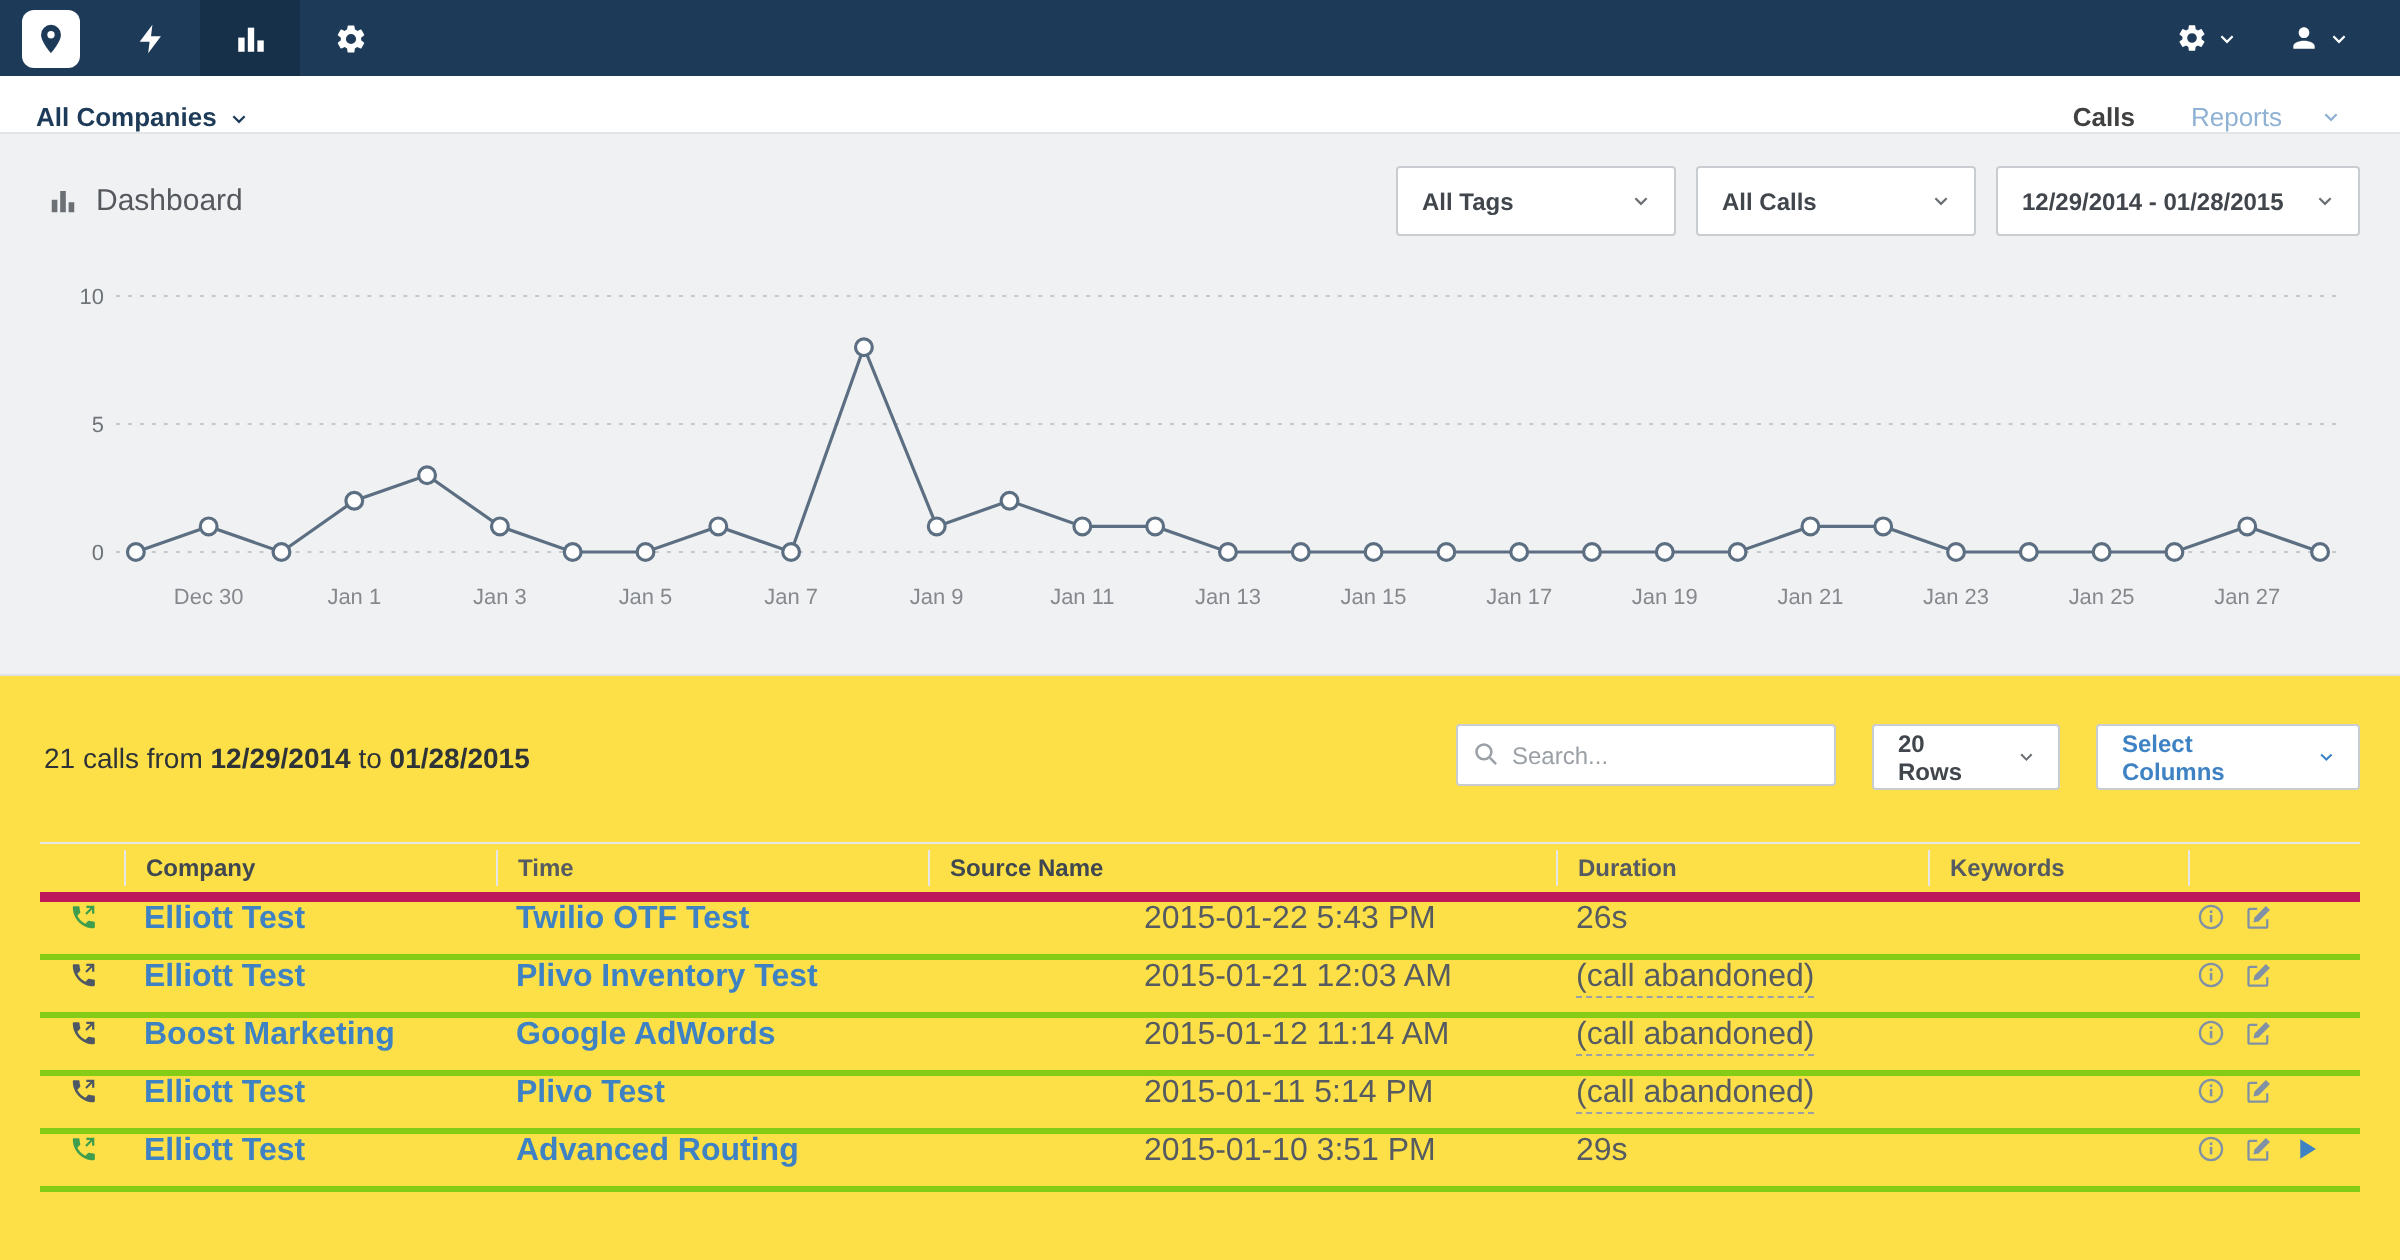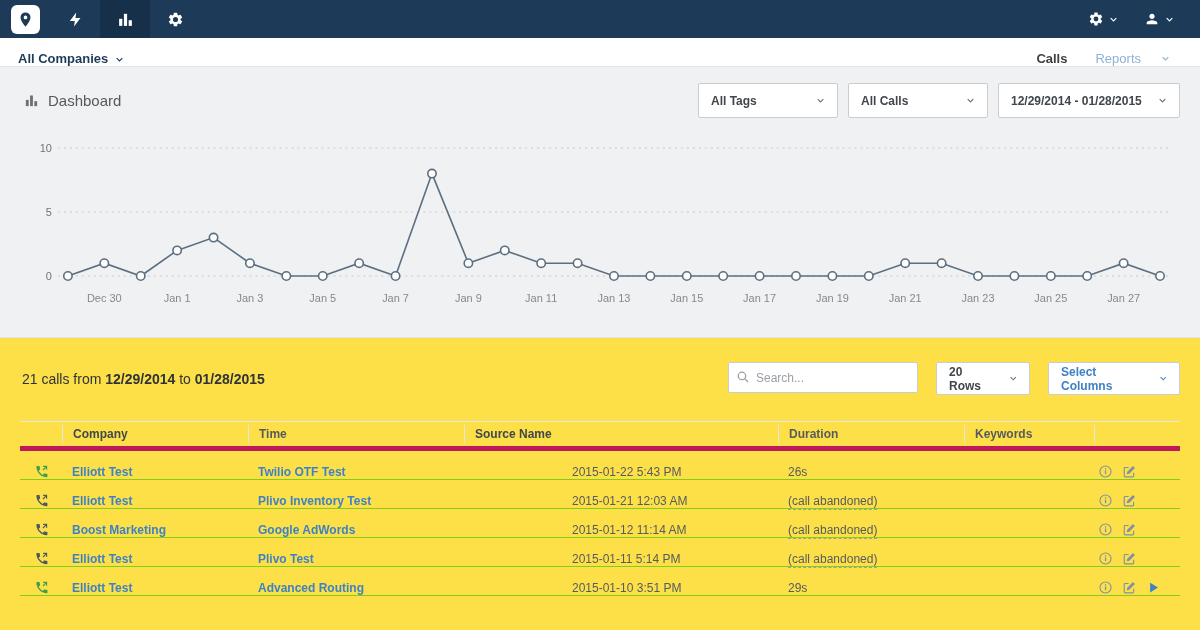--- a/index.html
+++ b/index.html
@@ -61,21 +61,21 @@
   .search-icon{position:absolute;left:8px;top:8px;width:14px;height:14px;color:#9aa0a6}
   .dd-rows{width:94px;height:33px}
   .dd-cols{width:132px;height:33px;color:#3e82c4}
   .dd-cols .chev{color:#3e82c4}
 
   
   .table{margin-top:26px}
   .thead{display:flex;align-items:center;height:30px;border-top:1px solid #e4e6e8;border-bottom:5px solid #be185d;font-size:12px;font-weight:bold;color:#3f4750}
   .th{height:18px;display:flex;align-items:center}
   .thead .th + .th{border-left:1px solid #e4e6e8}
-  .trow{display:flex;align-items:flex-end;height:29px;border-bottom:1px solid #84cc16;font-size:12px}
+  .trow{display:flex;align-items:flex-start;height:29px;border-bottom:3px solid #84cc16;font-size:16px}
   .c-icon{width:42px;justify-content:center;display:flex}
   .c-company{width:186px;padding-left:10px}
   .c-source{width:314px;padding-left:10px}
   .c-time{width:216px;padding-left:10px;color:#565b61}
   .c-duration{width:186px;padding-left:10px;color:#565b61}
   .c-keywords{width:130px;padding-left:10px;color:#565b61}
   .c-actions{flex:1;display:flex;gap:9px;align-items:center;padding-left:4px}
   .cell-link{color:#3e82c4;font-weight:bold;text-decoration:none;cursor:pointer}
   .dur.abandoned{border-bottom:1px dashed #9aa0a6;padding-bottom:1px}
   .phone{width:15px;height:15px;display:inline-block}

